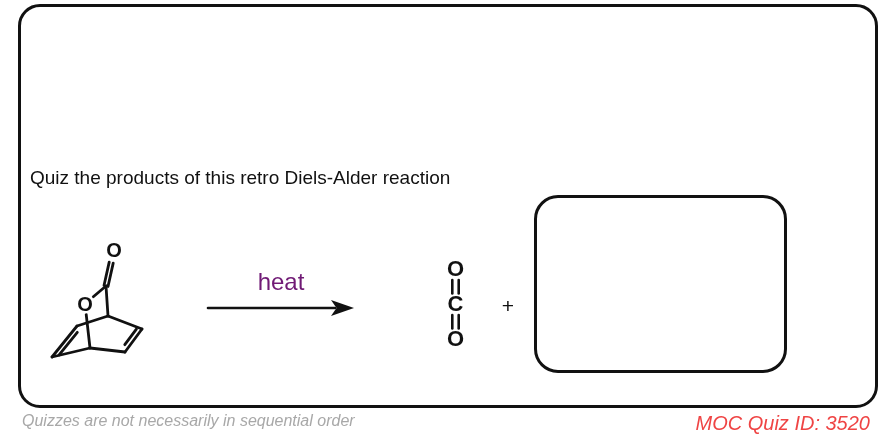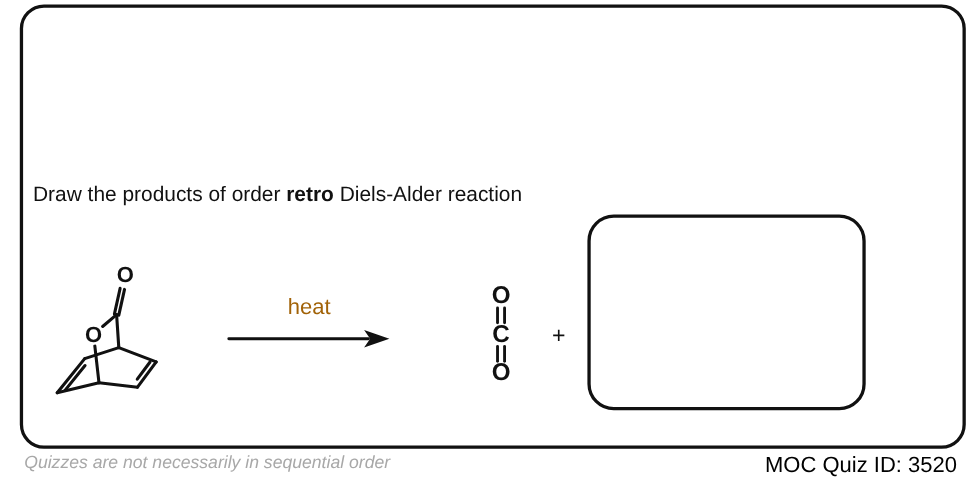--- a/index.html
+++ b/index.html
@@ -8,62 +8,62 @@
     font-family:"Liberation Sans",sans-serif;color:#111111;overflow:hidden;
   }
   .panel{
     position:absolute;left:18px;top:4px;width:860px;height:404px;
     border:3px solid #111111;border-radius:22px;background:#ffffff;box-sizing:border-box;
   }
   .question{
     position:absolute;left:30px;top:166px;font-size:19px;line-height:24px;
     color:#111111;white-space:nowrap;
   }
-  .question b{font-weight:bold;margin-top:12px;}
+  .question b{font-weight:normal;margin-top:12px;}
   svg.scheme{position:absolute;left:0;top:0;width:884px;height:442px;}
   svg.scheme line, svg.scheme path, svg.scheme polyline{
     stroke:#111111;stroke-width:2.8;fill:none;stroke-linecap:round;
   }
   svg.scheme .thin{stroke-width:2.6;}
   svg.scheme text{
     font-family:"Liberation Sans",sans-serif;font-weight:600;fill:#111111;
     text-anchor:middle;
   }
   svg.scheme text.atom-small{font-size:20px;}
   svg.scheme text.atom-big{font-size:22px;}
   .heat-label{
     position:absolute;left:208px;top:268px;width:146px;text-align:center;
-    font-size:20px;color:#a16207;
+    font-size:24px;color:#701a75;
   }
   .plus{
     position:absolute;left:496px;top:294px;width:24px;text-align:center;
     font-size:21px;color:#111111;
   }
   .answer-box{
     position:absolute;left:534px;top:195px;width:253px;height:178px;
     border:3px solid #111111;border-radius:24px;background:#ffffff;box-sizing:border-box;
   }
   .footer-left{
     position:absolute;left:22px;top:412px;font-size:16px;font-style:italic;
     color:#a8a8a8;white-space:nowrap;
   }
   .footer-right{
     position:absolute;right:14px;top:412px;font-size:20px;
-    color:#000000;white-space:nowrap;
+    color:#ef4444;white-space:nowrap;font-style:italic;
   }
 </style>
 </head>
 <body>
 
 <div id="canvas">
 
   <div class="panel"></div>
 
   <div class="question">
-    <span>Draw the products of order </span><b>retro</b><span> Diels-Alder reaction</span>
+    <span>Quiz the products of this </span><b>retro</b><span> Diels-Alder reaction</span>
   </div>
 
   <svg class="scheme" viewBox="0 0 884 442">
 
     <g>
 
       <line x1="104" y1="285.5" x2="109.2" y2="262.1"></line>
       <line x1="108" y1="286.5" x2="113.2" y2="263.1"></line>
 
       <line x1="106" y1="286" x2="93.3" y2="296.8"></line>

